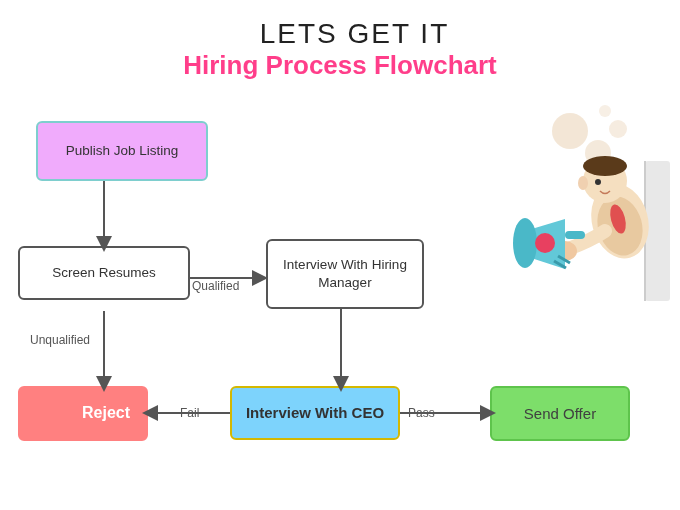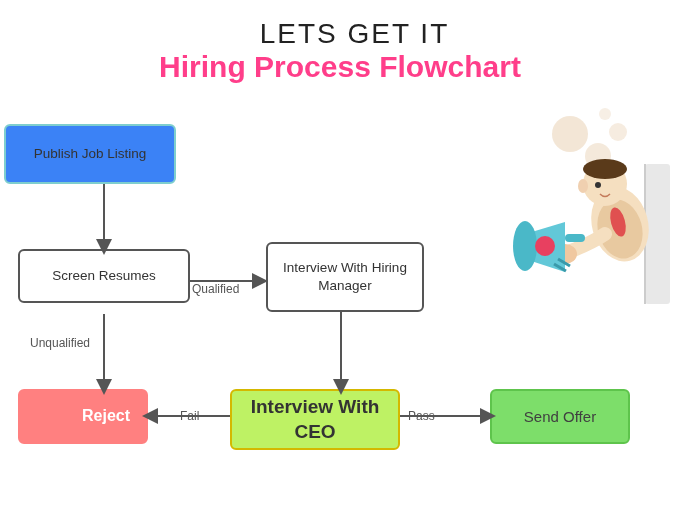--- a/index.html
+++ b/index.html
@@ -20,21 +20,21 @@
     .header-top {
       font-size: 28px;
       font-weight: 400;
       color: #222;
       letter-spacing: 2px;
       text-transform: uppercase;
       font-style: normal;
       margin-left: 29px;
     }
     .header-sub {
-      font-size: 30px;
+      font-size: 26px;
       font-weight: 900;
       color: #ff3e8a;
       letter-spacing: 0px;
     }
 
     
     .flowchart {
       position: relative;
       width: 680px;
       height: 420px;
@@ -50,25 +50,25 @@
       font-size: 13.5px;
       line-height: 1.3;
       border-radius: 6px;
       border: 2px solid #555;
       background: #fff;
       color: #333;
       font-weight: 400;
     }
 
     .box-publish {
-      left: 4px;
+      left: 36px;
       top: 30px;
       width: 172px;
       height: 60px;
-      background: #3b82f6;
+      background: #f0abfc;
       border-color: #7ecece;
     }
 
     .box-screen {
       left: 18px;
       top: 155px;
       width: 172px;
       height: 54px;
       background: #fff;
       border-color: #555;
@@ -94,25 +94,25 @@
       color: #fff;
       font-weight: 600;
       font-size: 16px;
       padding-left: 46px;
     }
 
     .box-ceo {
       left: 230px;
       top: 295px;
       width: 170px;
-      height: 61px;
-      background: #bef264;
+      height: 54px;
+      background: #7dd3fc;
       border-color: #d4b800;
       border-radius: 6px;
-      font-size: 19px;
+      font-size: 15px;
       font-weight: 600;
       color: #333;
     }
 
     .box-offer {
       left: 490px;
       top: 295px;
       width: 140px;
       height: 55px;
       background: #7dde6a;

